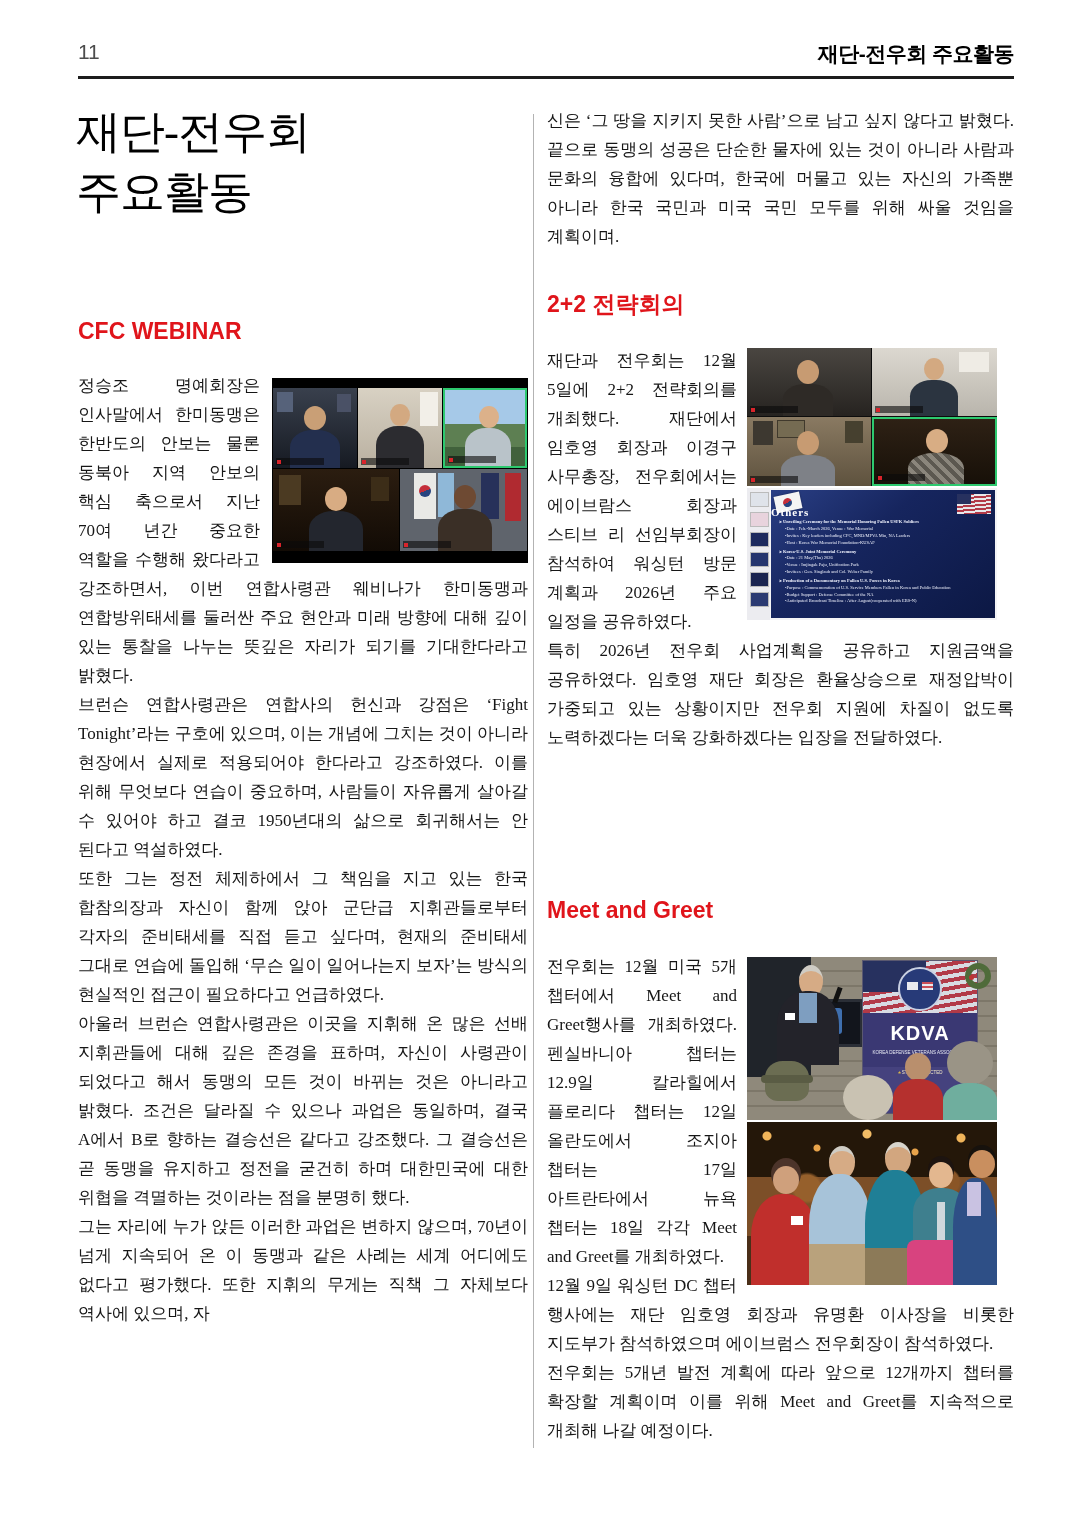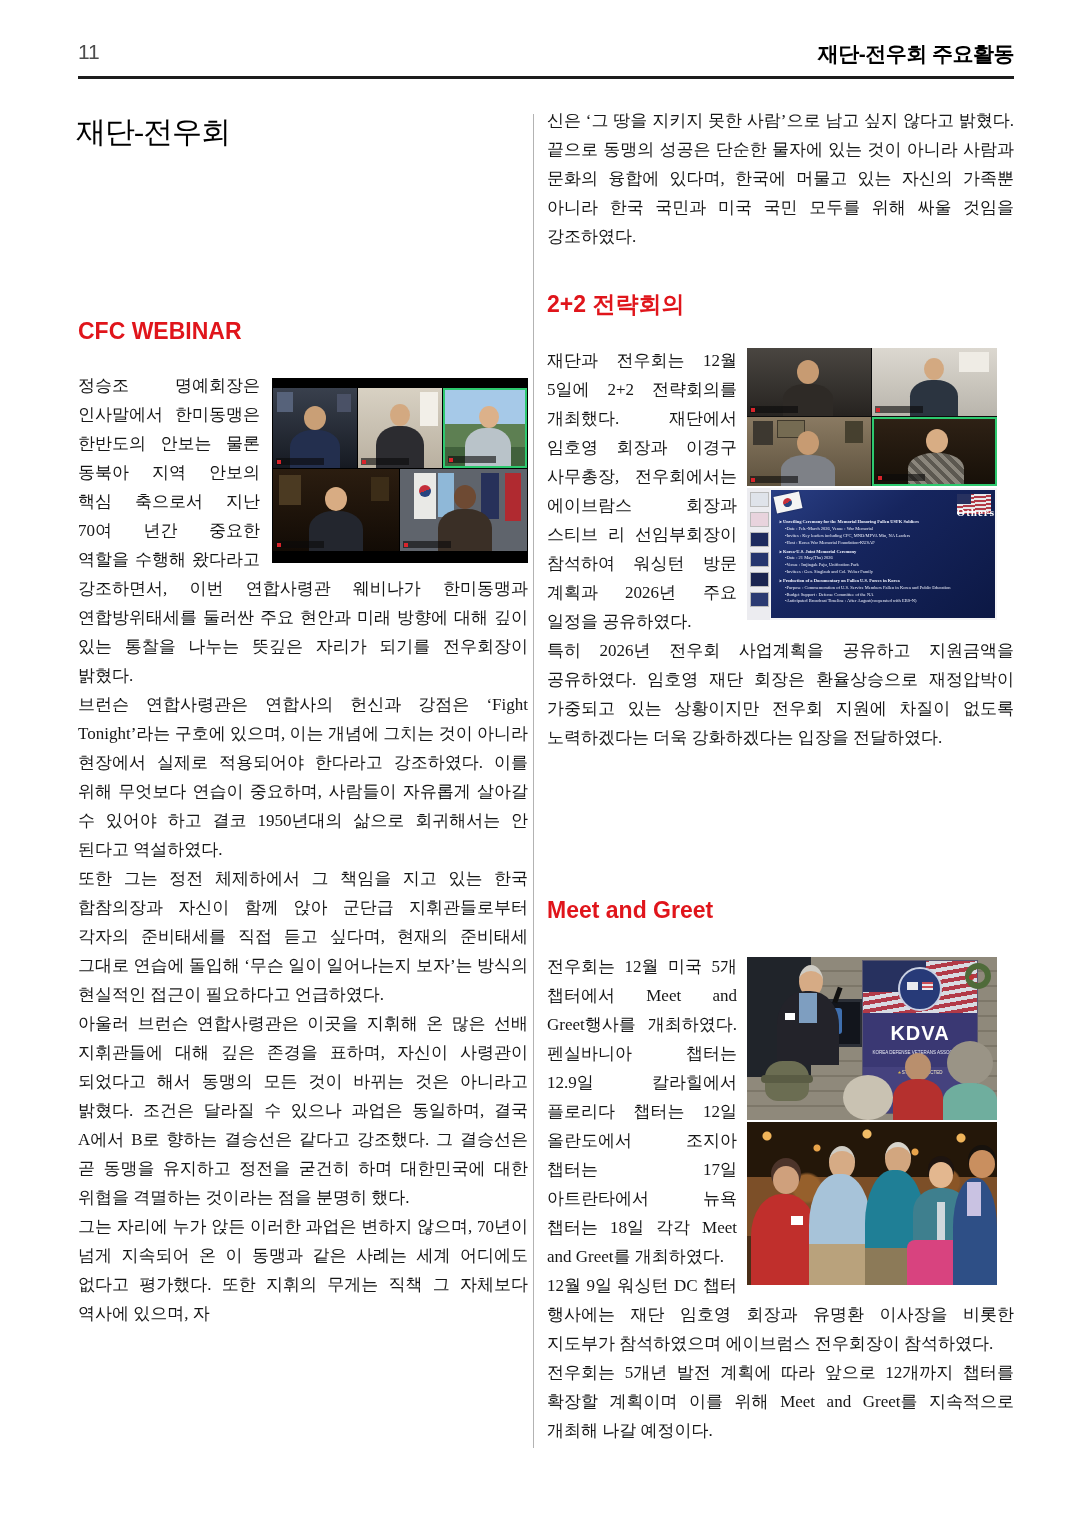--- a/index.html
+++ b/index.html
@@ -9,21 +9,21 @@
   
   .pageno{position:absolute;left:78px;top:40px;font-size:21px;color:#4d4d4d;
           font-family:"Liberation Sans","DejaVu Sans",sans-serif;}
   .head-title{position:absolute;right:60px;top:40px;font-weight:bold;font-size:21px;color:#000;
           font-family:"Liberation Sans","DejaVu Sans",sans-serif;letter-spacing:-0.5px;margin-left:9px;}
   .head-rule{position:absolute;left:78px;top:76px;width:936px;height:3px;background:#1d1d1d;}
   .v-divider{position:absolute;left:533px;top:114px;width:1px;height:1334px;background:#b3b3b3;}
 
   
   .abs{position:absolute;}
-  .doc-title{left:76px;top:102px;font-size:30px;line-height:60px;color:#000;letter-spacing:-1px;}
+  .doc-title{left:76px;top:102px;font-size:45px;line-height:60px;color:#000;letter-spacing:-1px;}
   .sec-head{font-family:"Liberation Sans","DejaVu Sans",sans-serif;font-weight:bold;
             font-size:23px;line-height:26px;}
   .body-text{font-size:17px;line-height:29px;text-align:justify;color:#161616;
              word-break:keep-all;}
   .body-text p{margin:0;}
 
   
   .fig{float:right;position:relative;overflow:hidden;background:#000;}
   #cfc-fig{width:256px;height:185px;margin:7px 0 6px 12px;}
   #strat-fig{width:250px;height:272px;margin:2px 17px 8px 10px;background:#fff;}
@@ -32,21 +32,21 @@
   
   .vtile{position:absolute;overflow:hidden;}
   .vhead{position:absolute;border-radius:50%;}
   .vbody{position:absolute;border-radius:45% 45% 0 0;}
   .vtag{position:absolute;left:3px;bottom:3px;height:7px;width:48px;background:rgba(10,10,10,.6);}
   .vtag::before{content:"";position:absolute;left:1px;top:1.5px;width:4px;height:4px;background:#d9242b;}
 
   
   .slide-main{position:absolute;left:24px;top:2px;right:2px;bottom:2px;
       background:linear-gradient(140deg,#2a3f85 0%,#16255e 40%,#0c1844 100%);}
-  .slide-title{position:absolute;top:8px;left:0;right:0;text-align:right;color:#fff;
+  .slide-title{position:absolute;top:8px;left:0;right:0;text-align:left;color:#fff;
       font-weight:bold;font-size:11px;letter-spacing:1px;font-family:"Liberation Serif",serif;}
   .slide-text{position:absolute;left:8px;top:26px;width:345px;transform:scale(0.6);
       transform-origin:0 0;color:#f2f4ff;font-family:"Liberation Serif",serif;
       font-size:7.5px;line-height:1.5;}
   .sb-head{font-weight:bold;margin-top:4px;}
   .sb-head::before{content:"\27A4  ";font-size:6px;}
   .sb-item{padding-left:10px;}
   .sb-item::before{content:"\2022 ";}
   .thumbs{position:absolute;left:0;top:0;width:23px;height:100%;background:#ececf0;}
   .thumb{position:absolute;left:3px;width:17px;height:13px;border:1px solid #bbb;}
@@ -83,20 +83,21 @@
 
 <div class="page">
 
   <div class="pageno">11</div>
   <div class="head-title">재단-전우회 주요활동</div>
   <div class="head-rule"></div>
   <div class="v-divider"></div>
 
   <div class="abs doc-title">
     <div>재단-전우회</div>
+    <div>주요활동</div>
   </div>
 
   <div class="abs sec-head" style="left:78px;top:318px;color:#e0151b;">CFC WEBINAR</div>
 
   <div class="abs body-text" style="left:78px;top:371px;width:450px;">
 
     <div class="fig" id="cfc-fig">
 
       <div class="vtile" style="left:1px;top:10px;width:84px;height:80px;background:linear-gradient(180deg,#39404d,#161a22);">
         <div style="position:absolute;left:4px;top:4px;width:16px;height:20px;background:#56627a;"></div>
@@ -129,28 +130,28 @@
           <div style="position:absolute;left:5px;top:12px;width:12px;height:12px;border-radius:50%;background:linear-gradient(160deg,#c42e3a 0 50%,#27447f 50%);"></div>
         </div>
         <div style="position:absolute;left:38px;top:4px;width:16px;height:44px;background:#8fb8d8;"></div>
         <div style="position:absolute;right:28px;top:4px;width:18px;height:46px;background:#27315a;"></div>
         <div style="position:absolute;right:6px;top:4px;width:16px;height:48px;background:#b02a30;"></div>
         <div class="vhead" style="left:54px;top:16px;width:22px;height:24px;background:#6e4a33;"></div>
         <div class="vbody" style="left:38px;top:40px;width:54px;height:42px;background:#3a2f26;"></div>
         <div class="vtag"></div>
       </div>
     </div>
-    <p>정승조 명예회장은 인사말에서 한미동맹은 한반도의 안보는 물론 동북아 지역 안보의 핵심 축으로서 지난 70여 년간 중요한 역할을 수행해 왔다라고 강조하면서, 이번 연합사령관 웨비나가 한미동맹과 연합방위태세를 둘러싼 주요 현안과 미래 방향에 대해 깊이 있는 통찰을 나누는 뜻깊은 자리가 되기를 전우회장이 밝혔다.</p>
+    <p>정승조 명예회장은 인사말에서 한미동맹은 한반도의 안보는 물론 동북아 지역 안보의 핵심 축으로서 지난 70여 년간 중요한 역할을 수행해 왔다라고 강조하면서, 이번 연합사령관 웨비나가 한미동맹과 연합방위태세를 둘러싼 주요 현안과 미래 방향에 대해 깊이 있는 통찰을 나누는 뜻깊은 자리가 되기를 기대한다라고 밝혔다.</p>
     <p>브런슨 연합사령관은 연합사의 헌신과 강점은 ‘Fight Tonight’라는 구호에 있으며, 이는 개념에 그치는 것이 아니라 현장에서 실제로 적용되어야 한다라고 강조하였다. 이를 위해 무엇보다 연습이 중요하며, 사람들이 자유롭게 살아갈 수 있어야 하고 결코 1950년대의 삶으로 회귀해서는 안 된다고 역설하였다.</p>
     <p>또한 그는 정전 체제하에서 그 책임을 지고 있는 한국 합참의장과 자신이 함께 앉아 군단급 지휘관들로부터 각자의 준비태세를 직접 듣고 싶다며, 현재의 준비태세 그대로 연습에 돌입해 ‘무슨 일이 일어나는지 보자’는 방식의 현실적인 접근이 필요하다고 언급하였다.</p>
     <p>아울러 브런슨 연합사령관은 이곳을 지휘해 온 많은 선배 지휘관들에 대해 깊은 존경을 표하며, 자신이 사령관이 되었다고 해서 동맹의 모든 것이 바뀌는 것은 아니라고 밝혔다. 조건은 달라질 수 있으나 과업은 동일하며, 결국 A에서 B로 향하는 결승선은 같다고 강조했다. 그 결승선은 곧 동맹을 유지하고 정전을 굳건히 하며 대한민국에 대한 위협을 격멸하는 것이라는 점을 분명히 했다.</p>
     <p>그는 자리에 누가 앉든 이러한 과업은 변하지 않으며, 70년이 넘게 지속되어 온 이 동맹과 같은 사례는 세계 어디에도 없다고 평가했다. 또한 지휘의 무게는 직책 그 자체보다 역사에 있으며, 자</p>
   </div>
 
-  <div class="abs body-text" style="left:547px;top:106px;width:467px;">신은 ‘그 땅을 지키지 못한 사람’으로 남고 싶지 않다고 밝혔다. 끝으로 동맹의 성공은 단순한 물자에 있는 것이 아니라 사람과 문화의 융합에 있다며, 한국에 머물고 있는 자신의 가족뿐 아니라 한국 국민과 미국 국민 모두를 위해 싸울 것임을 강조하였다.</div>
+  <div class="abs body-text" style="left:547px;top:106px;width:467px;">신은 ‘그 땅을 지키지 못한 사람’으로 남고 싶지 않다고 밝혔다. 끝으로 동맹의 성공은 단순한 물자에 있는 것이 아니라 사람과 문화의 융합에 있다며, 한국에 머물고 있는 자신의 가족뿐 아니라 한국 국민과 미국 국민 모두를 위해 싸울 것임을 계획이며.</div>
 
   <div class="abs sec-head" style="left:547px;top:291px;color:#e0151b;">2+2 전략회의</div>
 
   <div class="abs body-text" style="left:547px;top:346px;width:467px;">
     <div class="fig" id="strat-fig">
 
       <div style="position:absolute;left:0;top:0;width:250px;height:138px;background:#0c0c0c;">
         <div class="vtile" style="left:0;top:0;width:124px;height:68px;background:linear-gradient(180deg,#4a4641,#262320);">
           <div class="vhead" style="left:50px;top:12px;width:22px;height:24px;background:#c79b72;"></div>
           <div class="vbody" style="left:36px;top:36px;width:50px;height:32px;background:#2e2a26;"></div>

